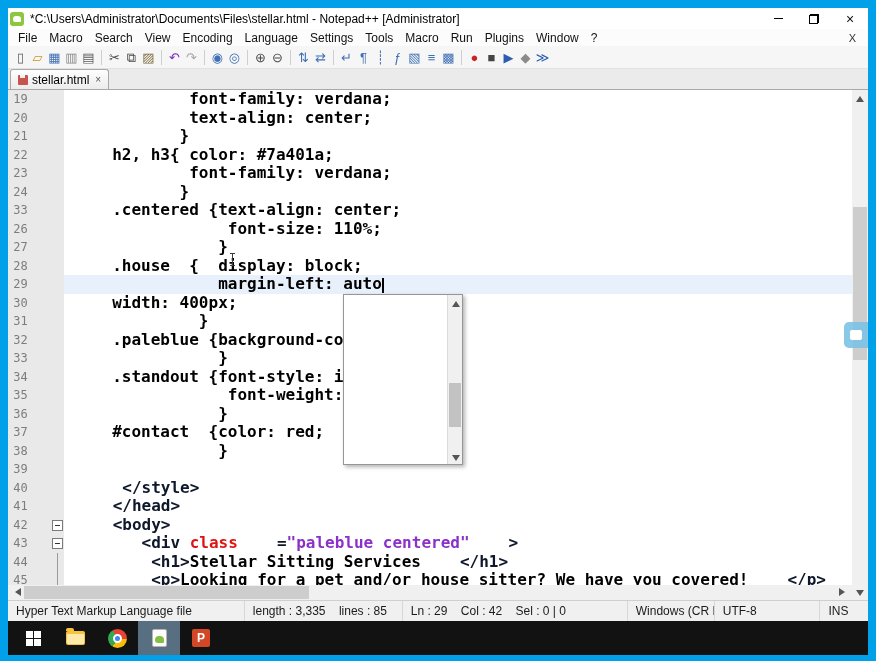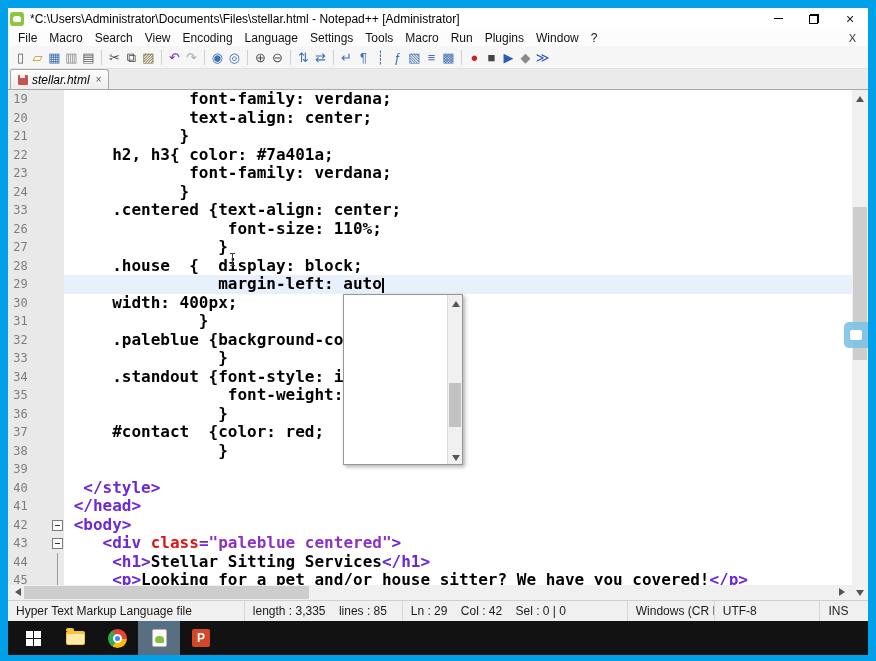--- a/index.html
+++ b/index.html
@@ -31,21 +31,21 @@
              background: #fcfcfc; font-size: 12px; color: #111; }
   .menu-item { padding: 0 6px; text-align: center; }
   .menu-close { margin-left: auto; padding: 0 12px; font-size: 11px; color: #333; }
 
   .toolbar { height: 23px; flex: 0 0 23px; display: flex; align-items: center; padding-left: 4px;
              background: #f6f6f6; border-bottom: 1px solid #e2e2e2; }
   .tb-icon { width: 17px; height: 17px; font-size: 13px; line-height: 17px; text-align: center; }
   .tb-sep { width: 1px; height: 15px; background: #cfcfcf; margin: 0 4px; }
 
   .tabbar { height: 21px; flex: 0 0 21px; background: #ebebeb; display: flex; align-items: flex-start;
-            padding-left: 2px; border-bottom: 1px solid #a9a9a9; font-style: italic; }
+            padding-left: 2px; border-bottom: 1px solid #a9a9a9; }
   .tab { height: 20px; display: flex; align-items: center; gap: 4px; padding: 0 7px;
          background: linear-gradient(#fefefe, #ececec); border: 1px solid #a8a8a8; border-bottom: none;
          border-radius: 3px 3px 0 0; font-size: 12px; color: #000; }
   .tab-floppy { width: 10px; height: 10px; background: #c75450; border-radius: 1px; position: relative; }
   .tab-floppy::before { content:""; position:absolute; left:2px; top:0; width:5px; height:3px; background:#fff; opacity:.9; }
   .tab-close { font-size: 10px; color: #555; margin-left: 2px; }
 
   
   .editor { position: relative; flex: 1; background: #fff; overflow: hidden; }
   .lines { position: absolute; left: 0; top: 0; right: 16px; bottom: 15px; overflow: hidden; }
@@ -54,21 +54,21 @@
         font: 12px/18.5px "DejaVu Sans Mono", monospace; }
   .mbook { flex: 0 0 12px; background: #e9e9e9; }
   .mfold { flex: 0 0 14px; background: #e9e9e9; position: relative; }
   .foldbox { display:block; width: 11px; height: 11px; margin: 4px auto 0; border: 1px solid #7a7a7a;
              background: #fff; position: relative; }
   .foldbox::before { content:""; position:absolute; left:2px; top:4px; width:5px; height:1px; background:#333; }
   .foldline { position: absolute; left: 7px; top: 0; bottom: 0; width: 1px; background: #9a9a9a; }
   .codewrap { flex: 1; white-space: pre; font: bold 16px/18.5px "DejaVu Sans Mono", monospace; color: #000; }
   .cur { background: #e8f1fb; }
   .seg-p   { color: #000000; }
-  .seg-tag { color: #6d28d9; }
+  .seg-tag { color: #0f172a; padding-left: 39px; }
   .seg-attr{ color: #e01212; }
   .seg-str { color: #8b30c9; }
   .caret { display: inline-block; width: 2px; height: 15px; background: #000; vertical-align: text-bottom; }
 
   .ibeam { position: absolute; left: 220px; top: 163px; width: 9px; height: 13px; }
   .ibeam::before { content:""; position:absolute; left:4px; top:0; bottom:0; width:1px; background:#3c3c3c; }
   .ibeam::after  { content:""; position:absolute; left:2px; top:0; width:5px; height:1px; background:#3c3c3c;
                    box-shadow: 0 12px 0 #3c3c3c; }
 
   

